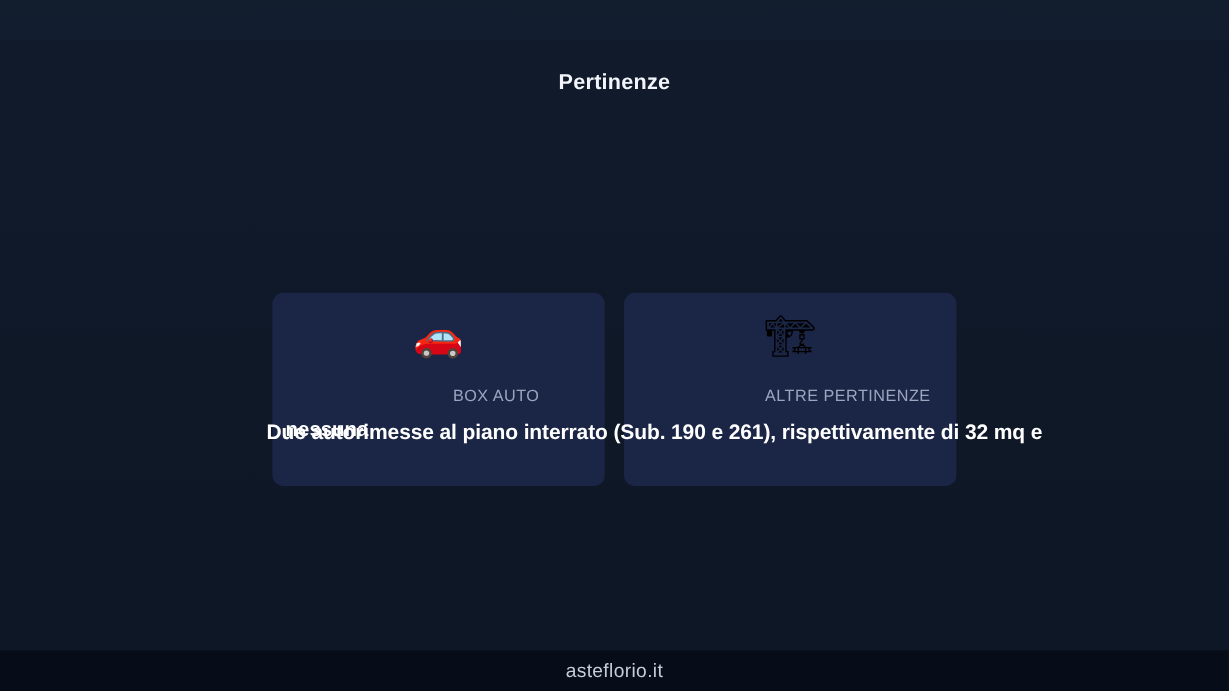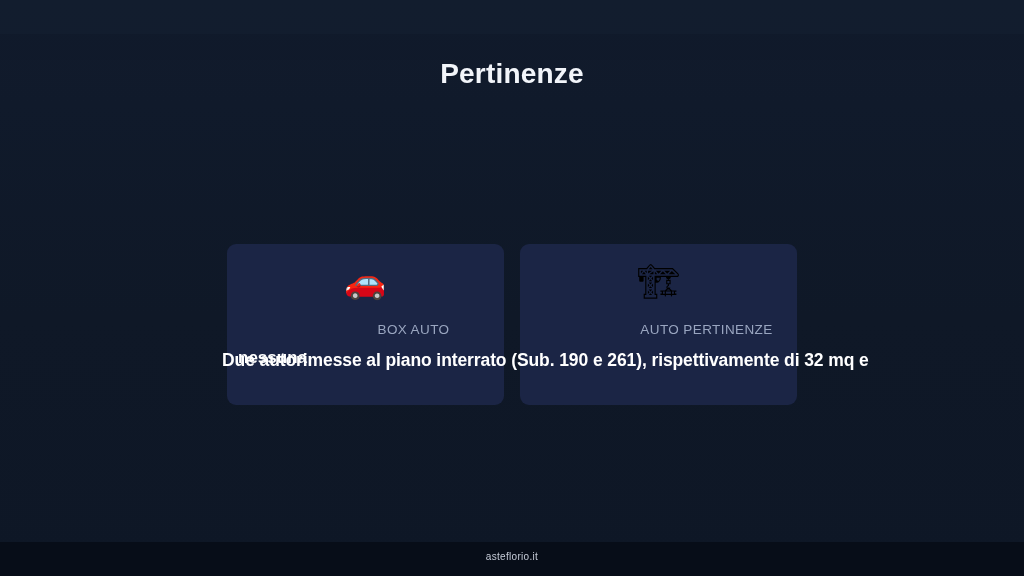--- a/index.html
+++ b/index.html
@@ -35,21 +35,21 @@
     background: #101a2b;
     opacity: .7;
   }
   #page-title {
     position: absolute;
     left: 0;
     top: 58px;
     width: 1024px;
     text-align: center;
     color: #f2f5fa;
-    font-size: 28px;
+    font-size: 18px;
     font-weight: bold;
     letter-spacing: .2px;
   }
   #cards {
     position: absolute;
     left: 227px;
     top: 244px;
     width: 570px;
     height: 161px;
   }
@@ -117,21 +117,21 @@
     height: 34px;
     background: #070d18;
   }
   #footer-text {
     position: absolute;
     left: 0;
     top: 9px;
     width: 100%;
     text-align: center;
     color: #c6ccd8;
-    font-size: 10px;
+    font-size: 16px;
     letter-spacing: .3px;
   }
 </style>
 </head>
 <body>
 
 <div id="stage">
 
   <div id="band-top"></div>
   <div id="band-mid"></div>
@@ -141,21 +141,21 @@
   <div id="cards">
 
     <div class="card first">
       <div class="card-icon">🚗</div>
       <div class="card-label">BOX AUTO</div>
       <div class="card-value">nessuna</div>
     </div>
 
     <div class="card second">
       <div class="card-icon">🏗</div>
-      <div class="card-label">AUTO PERTINENZE</div>
+      <div class="card-label">ALTRE PERTINENZE</div>
       <div class="card-value"></div>
     </div>
 
   </div>
 
   <div id="overflow-text">Due autorimesse al piano interrato (Sub. 190 e 261), rispettivamente di 32 mq e</div>
 
   <div id="footer">
     <div id="footer-text">asteflorio.it</div>
   </div>

